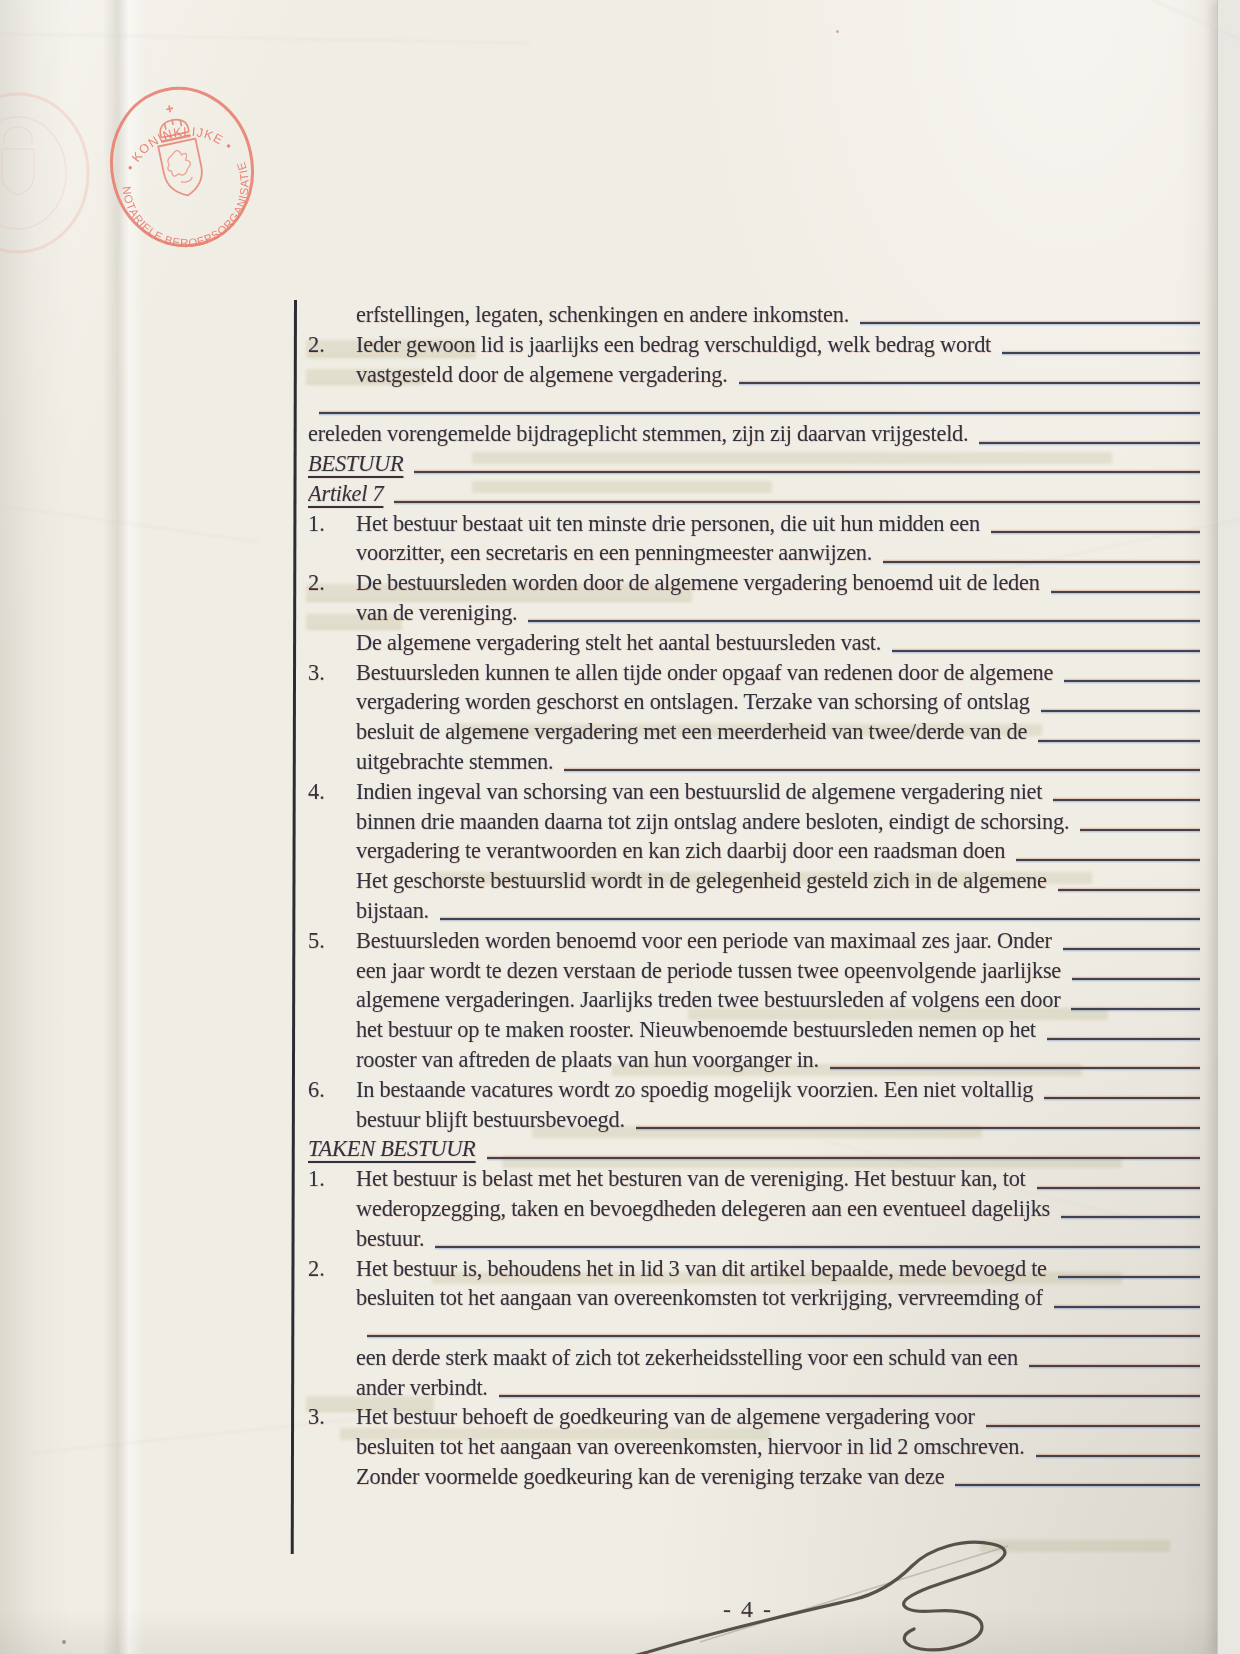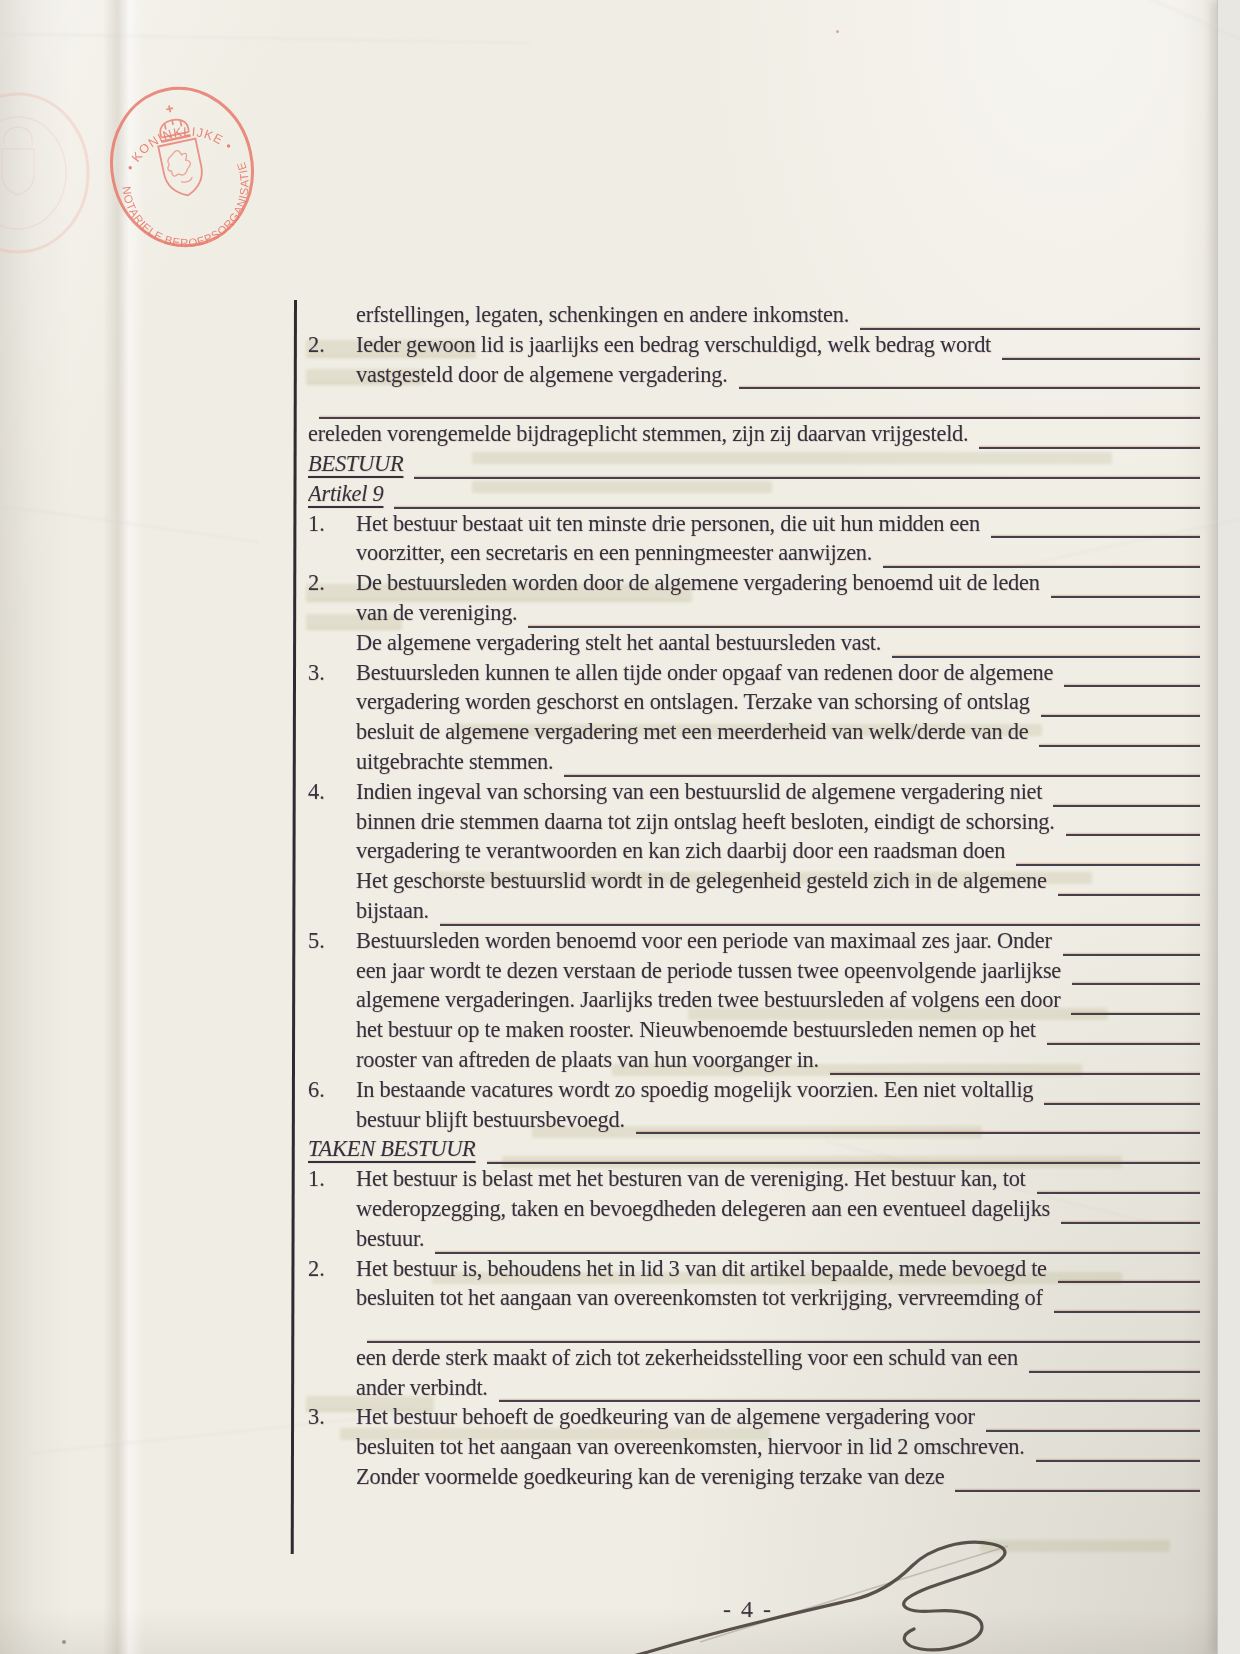--- a/index.html
+++ b/index.html
@@ -26,21 +26,21 @@
   }
   .fold-vertical{
     position:absolute;left:103px;top:0;width:42px;height:100%;
     background:linear-gradient(90deg, rgba(0,0,0,0), rgba(118,110,96,.15) 35%, rgba(255,255,255,.45) 62%, rgba(0,0,0,0));
     filter:blur(.5px);
   }
   .crease{position:absolute;height:3px;border-radius:2px;filter:blur(1.6px);
     background:linear-gradient(180deg, rgba(255,255,255,.55), rgba(120,112,98,.22));opacity:.55;}
   
   .text-block{position:absolute;left:308px;top:300px;width:894px;}
-  .line{display:flex;height:29.8px;overflow:hidden;align-items:flex-end;}
+  .line{display:flex;height:29.8px;overflow:hidden;align-items:center;}
   .line .num{flex:0 0 48px;}
   .line.indent{padding-left:48px;}
   .txt{
     white-space:nowrap;flex:0 0 auto;
     font-size:22.5px;line-height:29.8px;letter-spacing:-.3px;
     color:#35323c;
     text-shadow:.6px .5px 0 rgba(185,70,35,.16), -.6px -.5px 0 rgba(45,95,185,.16);
   }
   .num{font-size:22.5px;line-height:29.8px;color:#35323c;
     text-shadow:.6px .5px 0 rgba(185,70,35,.16), -.6px -.5px 0 rgba(45,95,185,.16);}
@@ -158,21 +158,21 @@
     </div>
     <div class="line flush">
       <span class="txt">ereleden vorengemelde bijdrageplicht stemmen, zijn zij daarvan vrijgesteld.</span>
       <span class="fill"></span>
     </div>
     <div class="line head">
       <span class="txt">BESTUUR</span>
       <span class="fill"></span>
     </div>
     <div class="line head">
-      <span class="txt">Artikel 9</span>
+      <span class="txt">Artikel 7</span>
       <span class="fill"></span>
     </div>
     <div class="line num">
       <span class="num">1.</span>
       <span class="txt">Het bestuur bestaat uit ten minste drie personen, die uit hun midden een</span>
       <span class="fill"></span>
     </div>
     <div class="line indent">
       <span class="txt">voorzitter, een secretaris en een penningmeester aanwijzen.</span>
       <span class="fill"></span>
@@ -193,34 +193,34 @@
     <div class="line num">
       <span class="num">3.</span>
       <span class="txt">Bestuursleden kunnen te allen tijde onder opgaaf van redenen door de algemene</span>
       <span class="fill"></span>
     </div>
     <div class="line indent">
       <span class="txt">vergadering worden geschorst en ontslagen. Terzake van schorsing of ontslag</span>
       <span class="fill"></span>
     </div>
     <div class="line indent">
-      <span class="txt">besluit de algemene vergadering met een meerderheid van welk/derde van de</span>
+      <span class="txt">besluit de algemene vergadering met een meerderheid van twee/derde van de</span>
       <span class="fill"></span>
     </div>
     <div class="line indent">
       <span class="txt">uitgebrachte stemmen.</span>
       <span class="fill"></span>
     </div>
     <div class="line num">
       <span class="num">4.</span>
       <span class="txt">Indien ingeval van schorsing van een bestuurslid de algemene vergadering niet</span>
       <span class="fill"></span>
     </div>
     <div class="line indent">
-      <span class="txt">binnen drie stemmen daarna tot zijn ontslag heeft besloten, eindigt de schorsing.</span>
+      <span class="txt">binnen drie maanden daarna tot zijn ontslag andere besloten, eindigt de schorsing.</span>
       <span class="fill"></span>
     </div>
     <div class="line indent">
       <span class="txt">vergadering te verantwoorden en kan zich daarbij door een raadsman doen</span>
       <span class="fill"></span>
     </div>
     <div class="line indent">
       <span class="txt">Het geschorste bestuurslid wordt in de gelegenheid gesteld zich in de algemene</span>
       <span class="fill"></span>
     </div>

